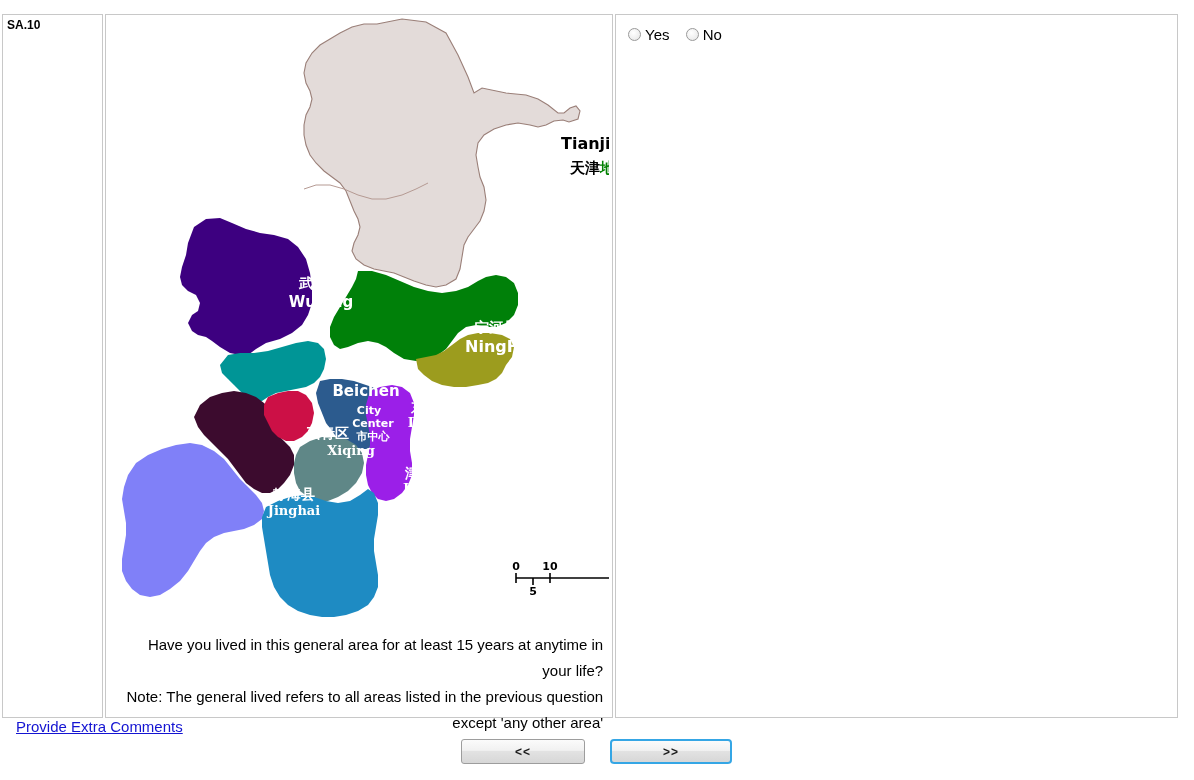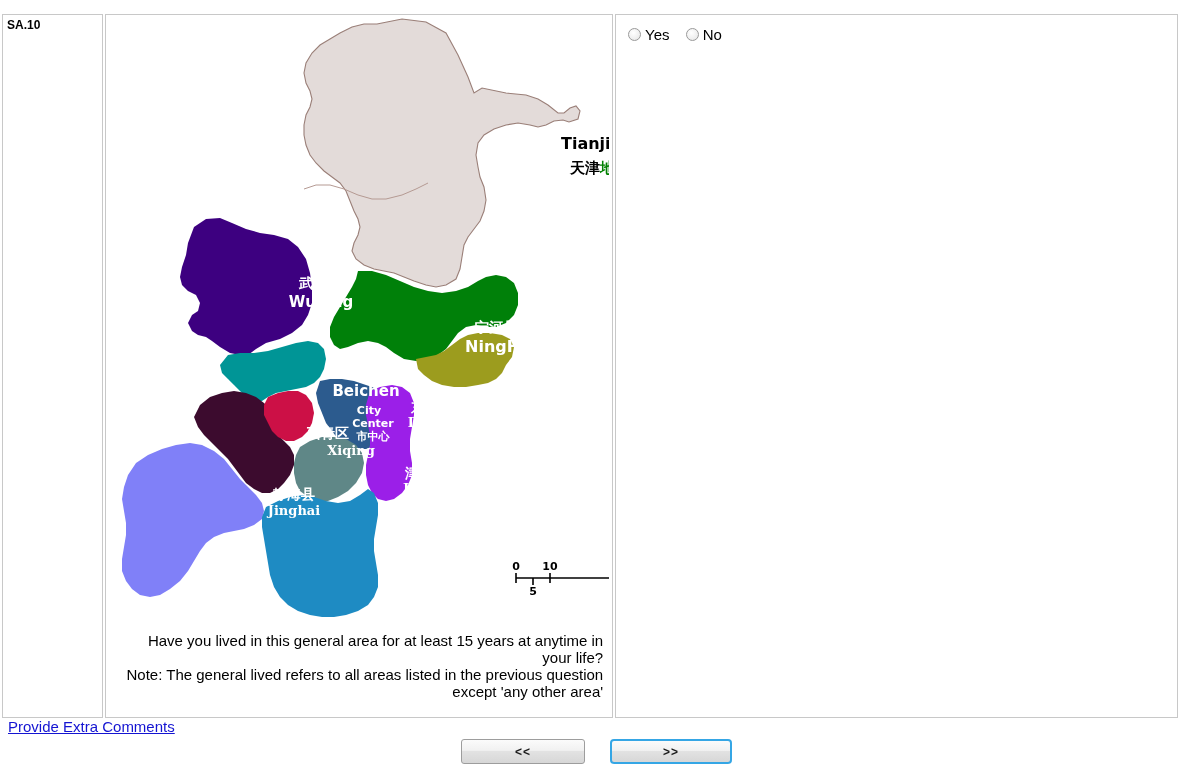--- a/index.html
+++ b/index.html
@@ -63,21 +63,21 @@
     left: 0;
     top: 0;
   }
   .qtext {
     position: absolute;
     left: 10px;
     top: 617px;
     width: 487px;
     text-align: right;
     font-size: 15px;
-    line-height: 17px;
+    line-height: 26px;
     color: #000000;
   }
 
   
   .answers {
     padding: 9px 0 0 12px;
     font-size: 15px;
     color: #000000;
     white-space: nowrap;
   }
@@ -99,21 +99,21 @@
   }
   .radio-label {
     font-size: 15px;
     color: #000000;
     vertical-align: baseline;
   }
 
   
   .extra-link {
     position: absolute;
-    left: 8px;
+    left: 16px;
     top: 718px;
     font-size: 15px;
     color: #1414d2;
     text-decoration: underline;
     cursor: pointer;
   }
   .nav-bar {
     position: absolute;
     left: 0;
     top: 739px;

